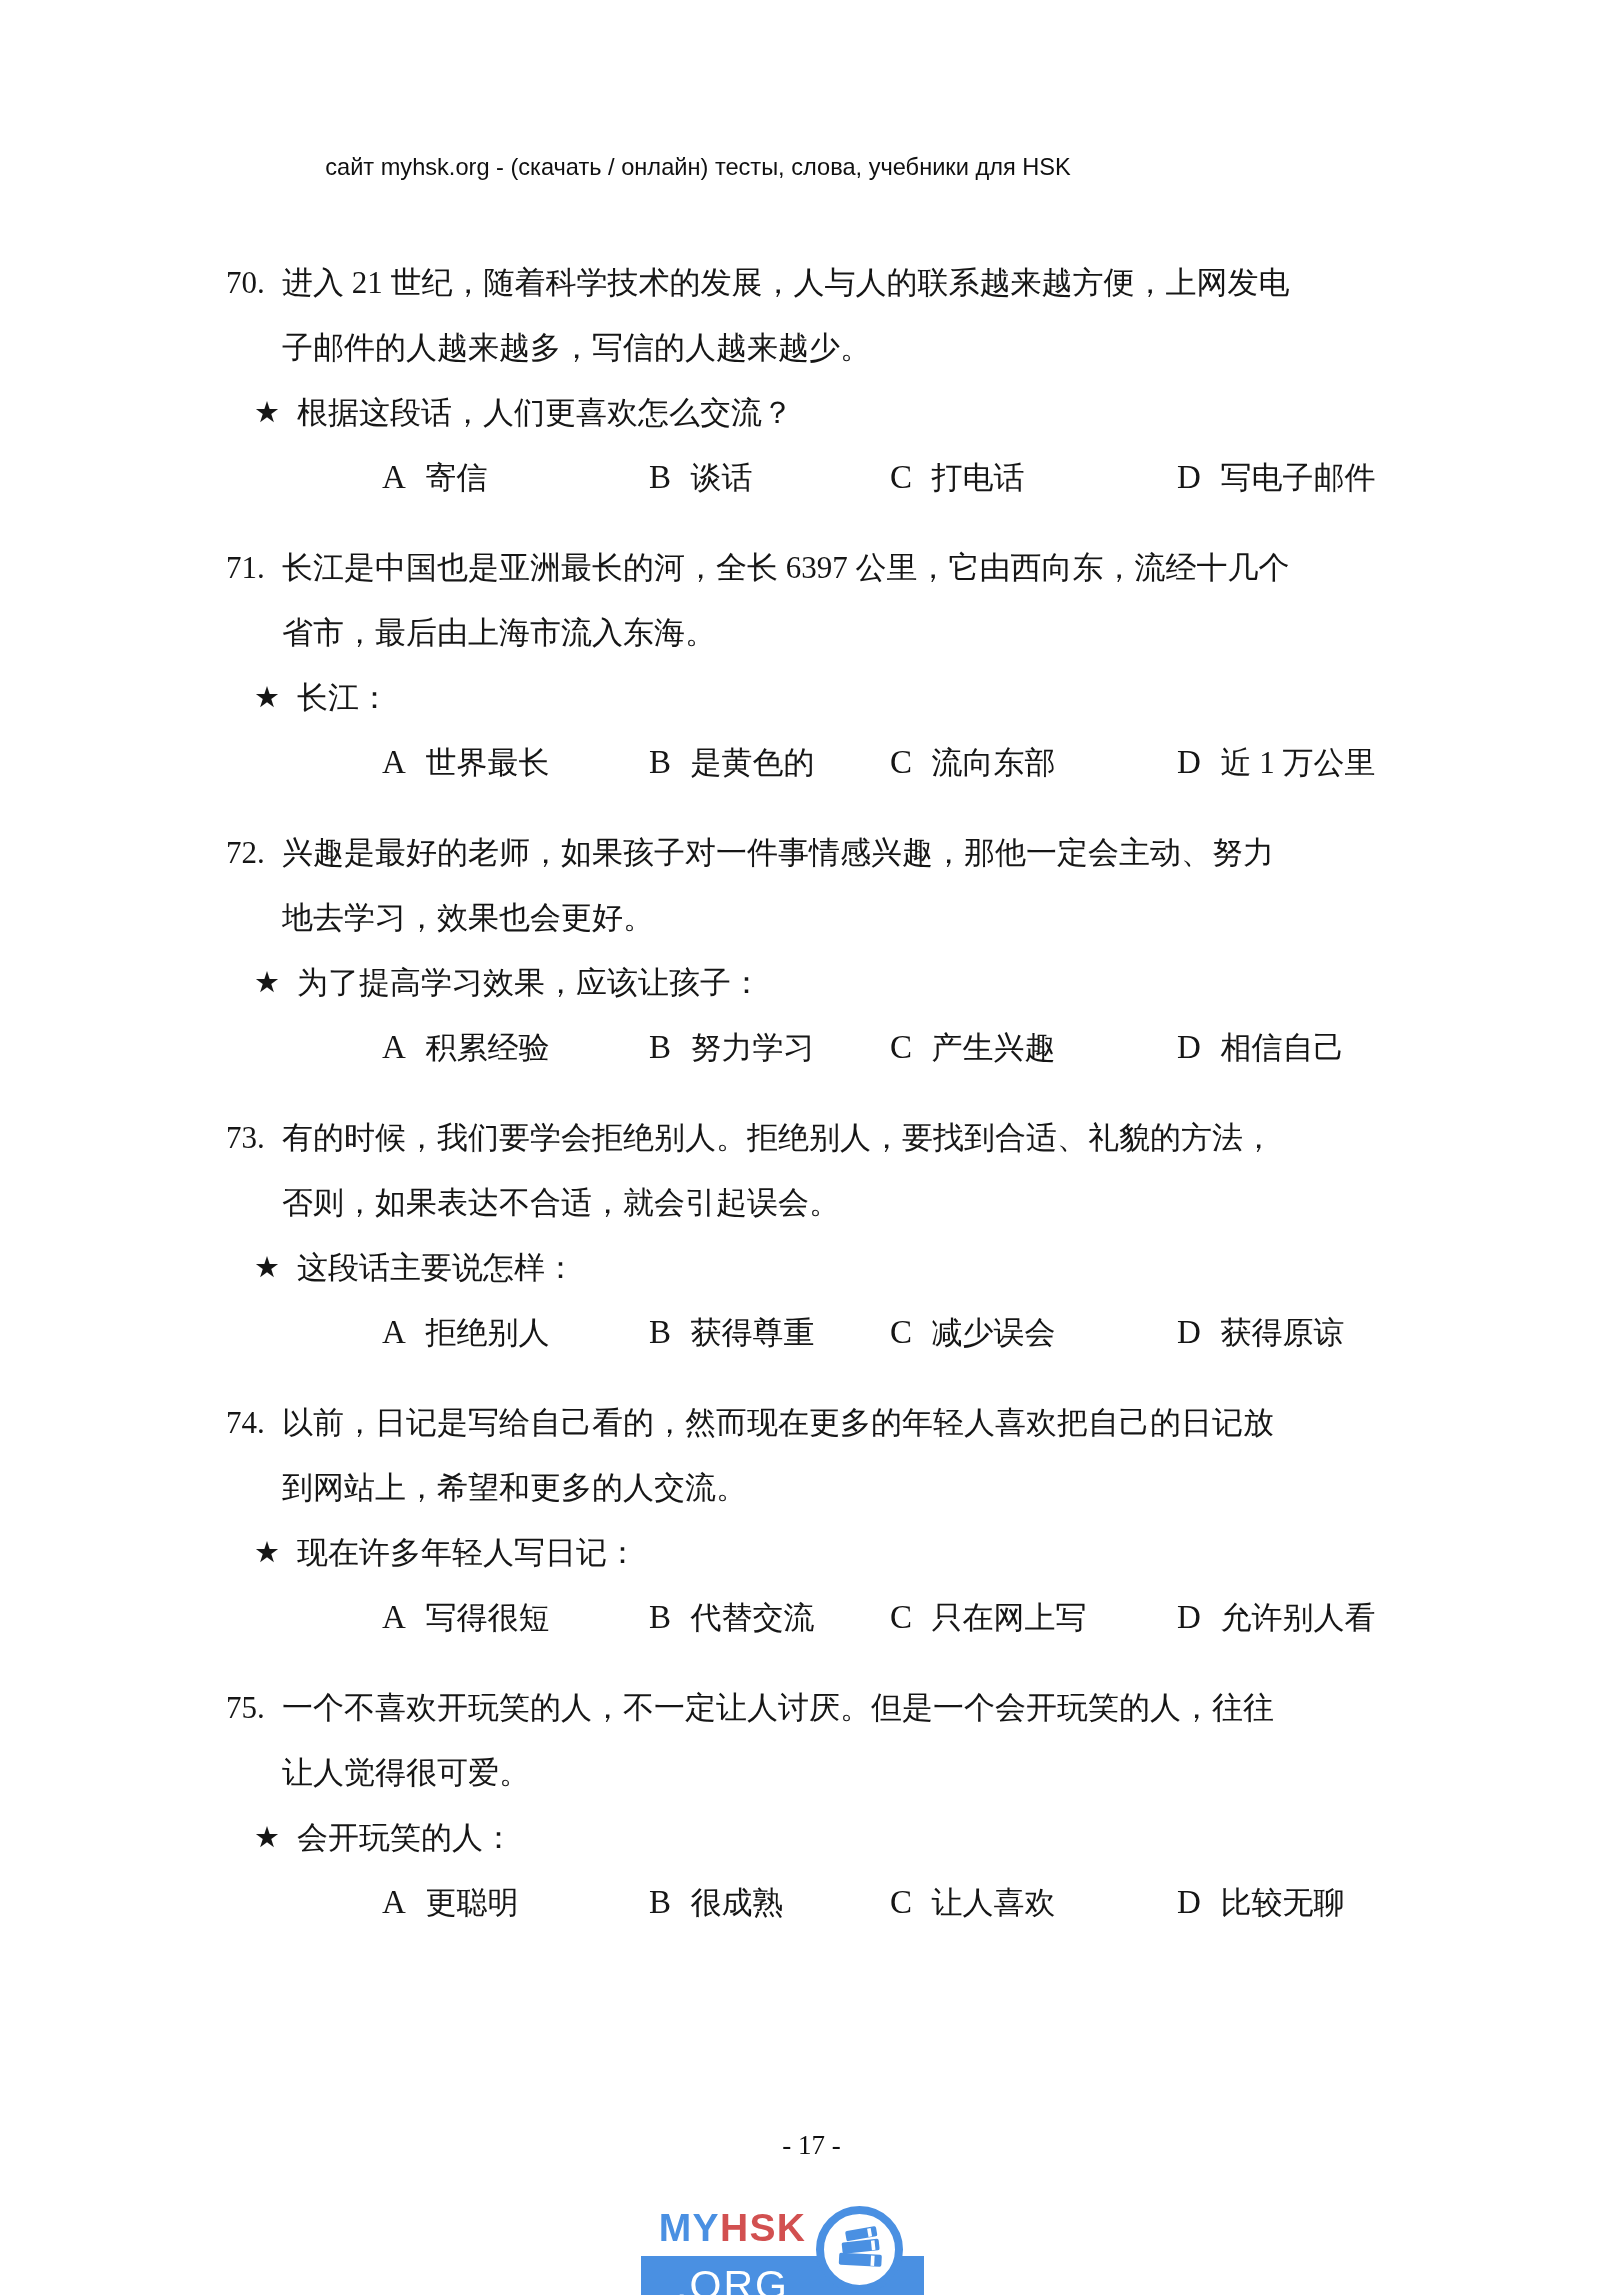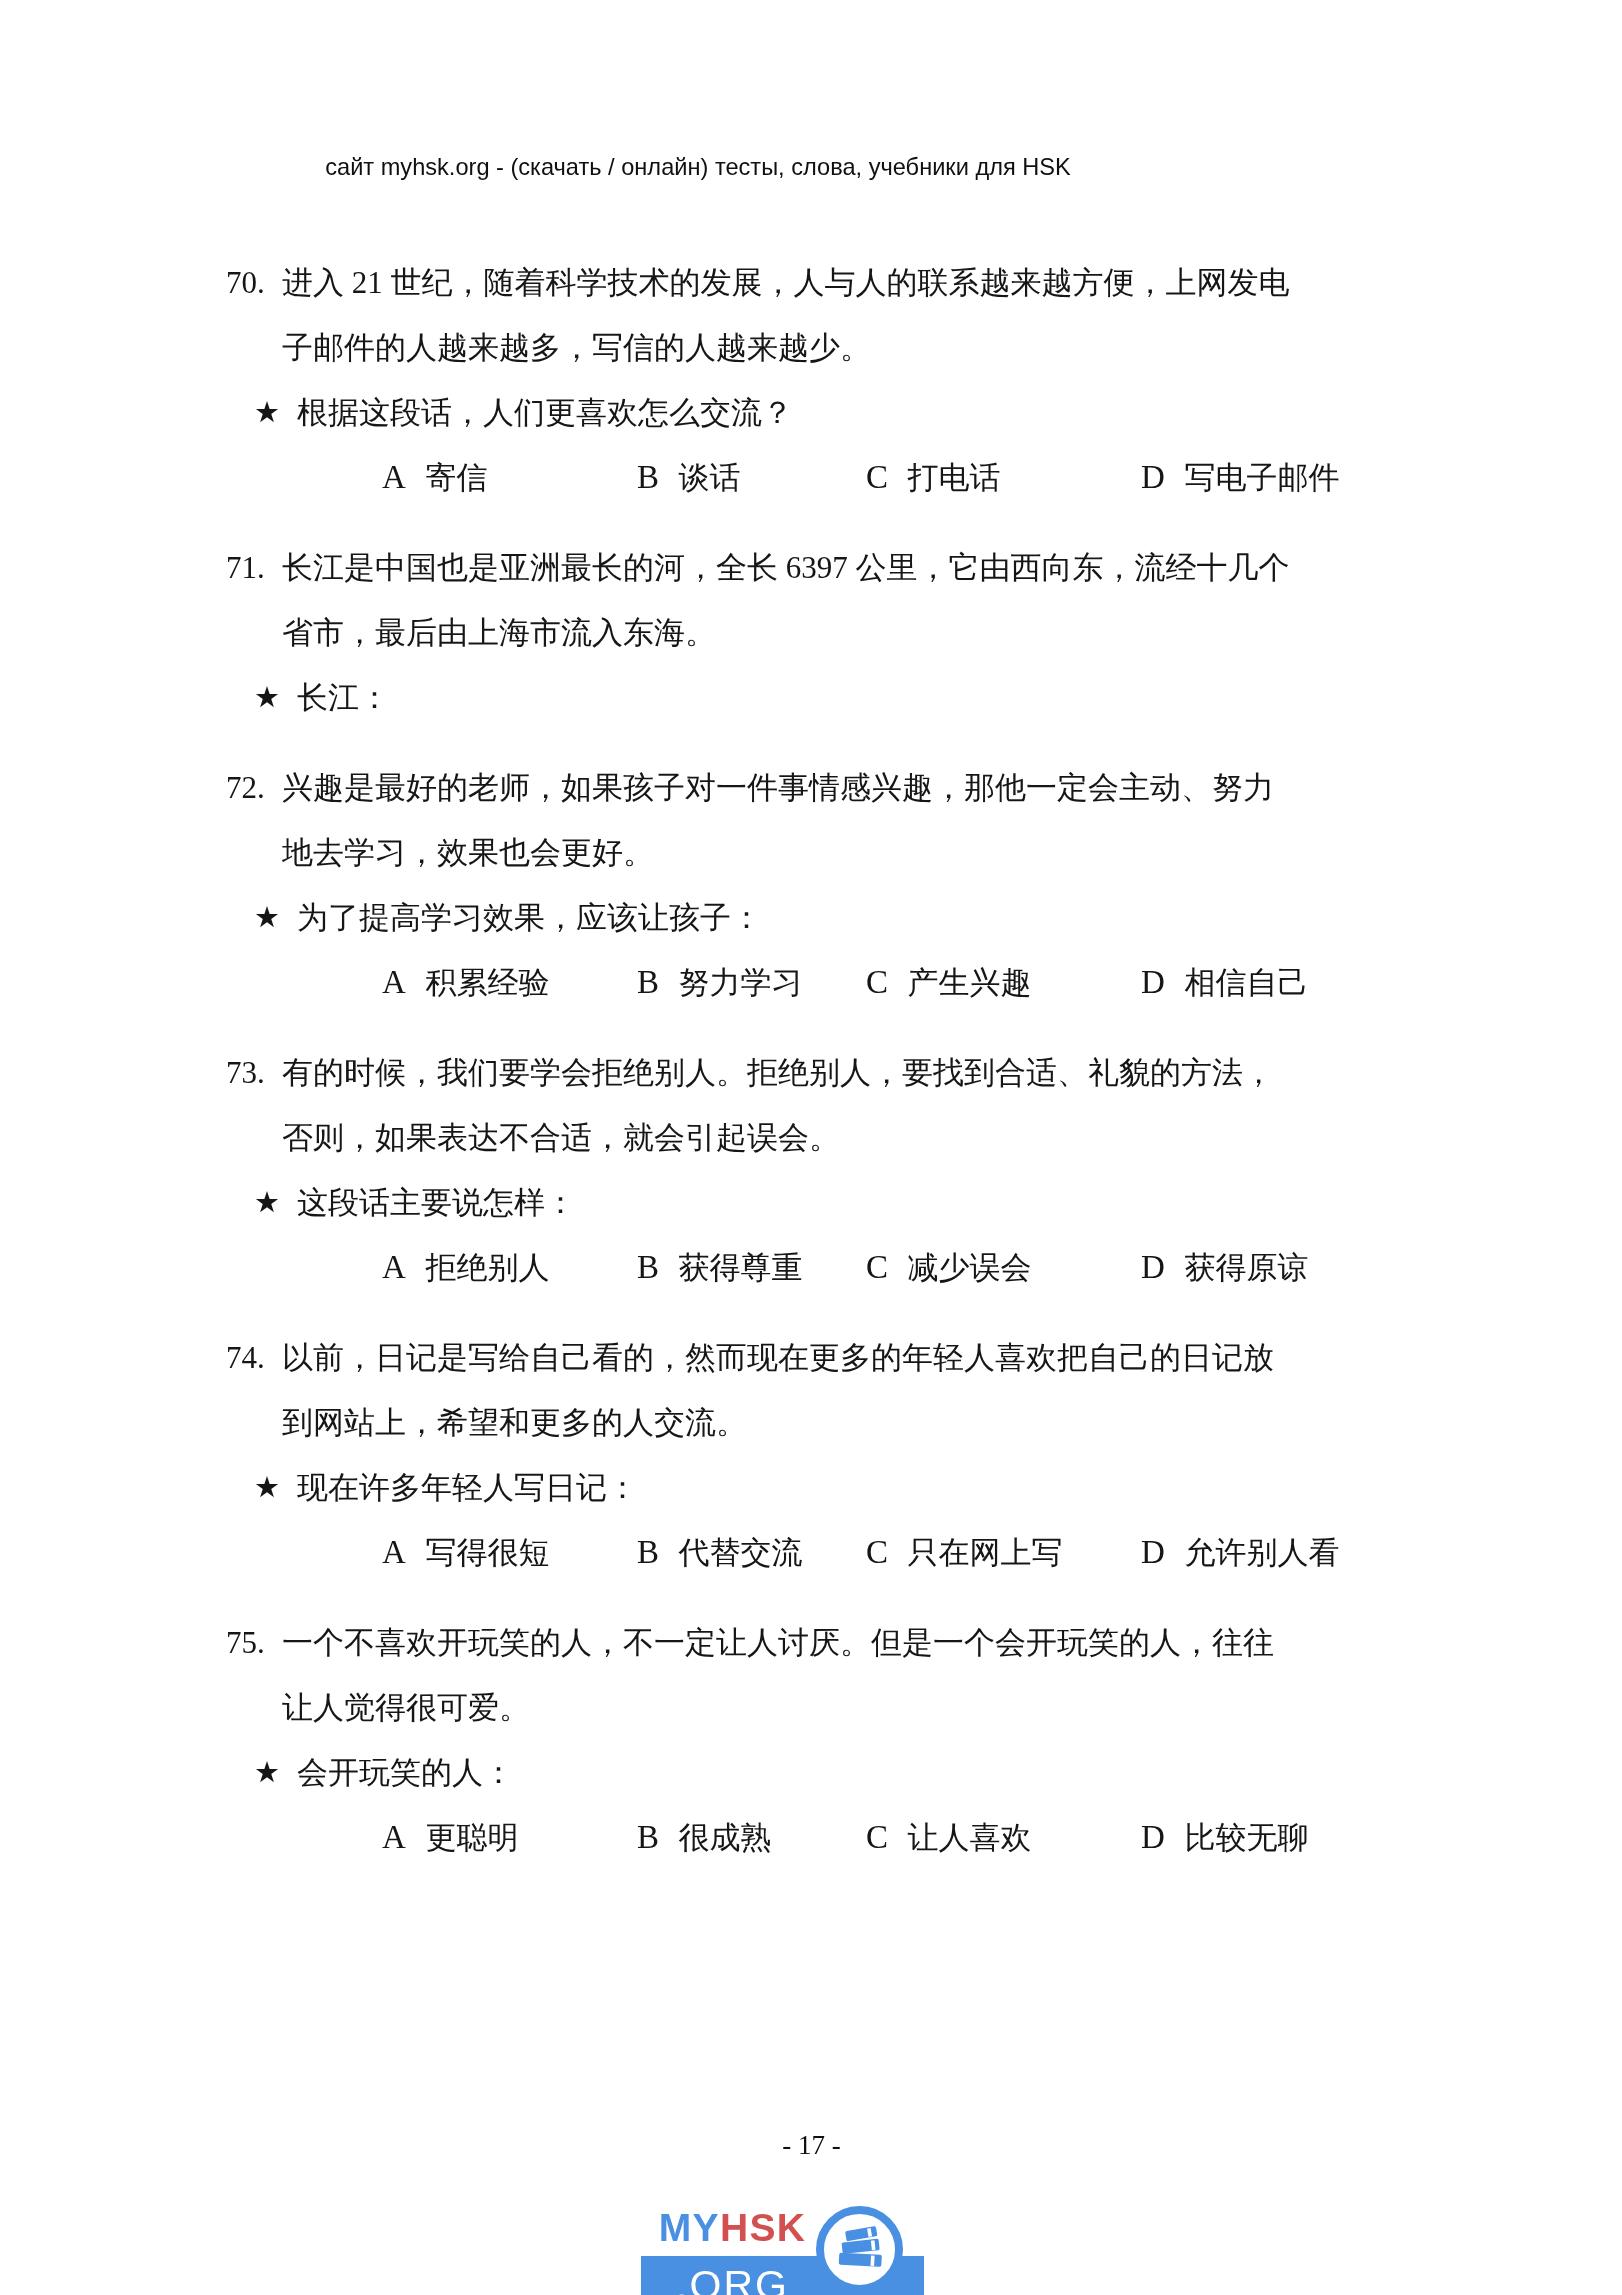--- a/index.html
+++ b/index.html
@@ -21,20 +21,21 @@
   .pline{white-space:nowrap;height:65px;}
   .star-line{
     padding-left:28px;height:65px;display:flex;align-items:center;
     font-size:31px;
   }
   .star{font-size:29px;margin-right:17px;line-height:1;}
   .opts{
     padding-left:156px;height:65px;display:grid;
     grid-template-columns:255px 229px 275px auto;align-items:center;
     font-size:31px;
+    gap:12px;
   }
   .opt{white-space:nowrap;}
   .opt-label{margin-right:19.6px;font-size:33px;}
   .page-number{
     position:absolute;top:2130px;left:0;width:1623px;text-align:center;
     font-size:27px;color:#101010;
   }
   
   .logo{position:absolute;left:641px;top:2186px;width:283px;height:110px;margin-top:16px;}
   .logo-band{
@@ -94,20 +95,26 @@
     <div class="prow">
       <span class="qnum">71.</span>
       <div class="passage">
         <div class="pline">长江是中国也是亚洲最长的河，全长 6397 公里，它由西向东，流经十几个</div>
         <div class="pline">省市，最后由上海市流入东海。</div>
       </div>
     </div>
     <div class="star-line">
       <span class="star">★</span>
       <span>长江：</span>
+    </div>
+    <div class="opts">
+      <div class="opt"><span class="opt-label">A</span><span>世界最长</span></div>
+      <div class="opt"><span class="opt-label">B</span><span>是黄色的</span></div>
+      <div class="opt"><span class="opt-label">C</span><span>流向东部</span></div>
+      <div class="opt"><span class="opt-label">D</span><span>近 1 万公里</span></div>
     </div>
   </section>
 
   <section class="q">
     <div class="prow">
       <span class="qnum">72.</span>
       <div class="passage">
         <div class="pline">兴趣是最好的老师，如果孩子对一件事情感兴趣，那他一定会主动、努力</div>
         <div class="pline">地去学习，效果也会更好。</div>
       </div>

